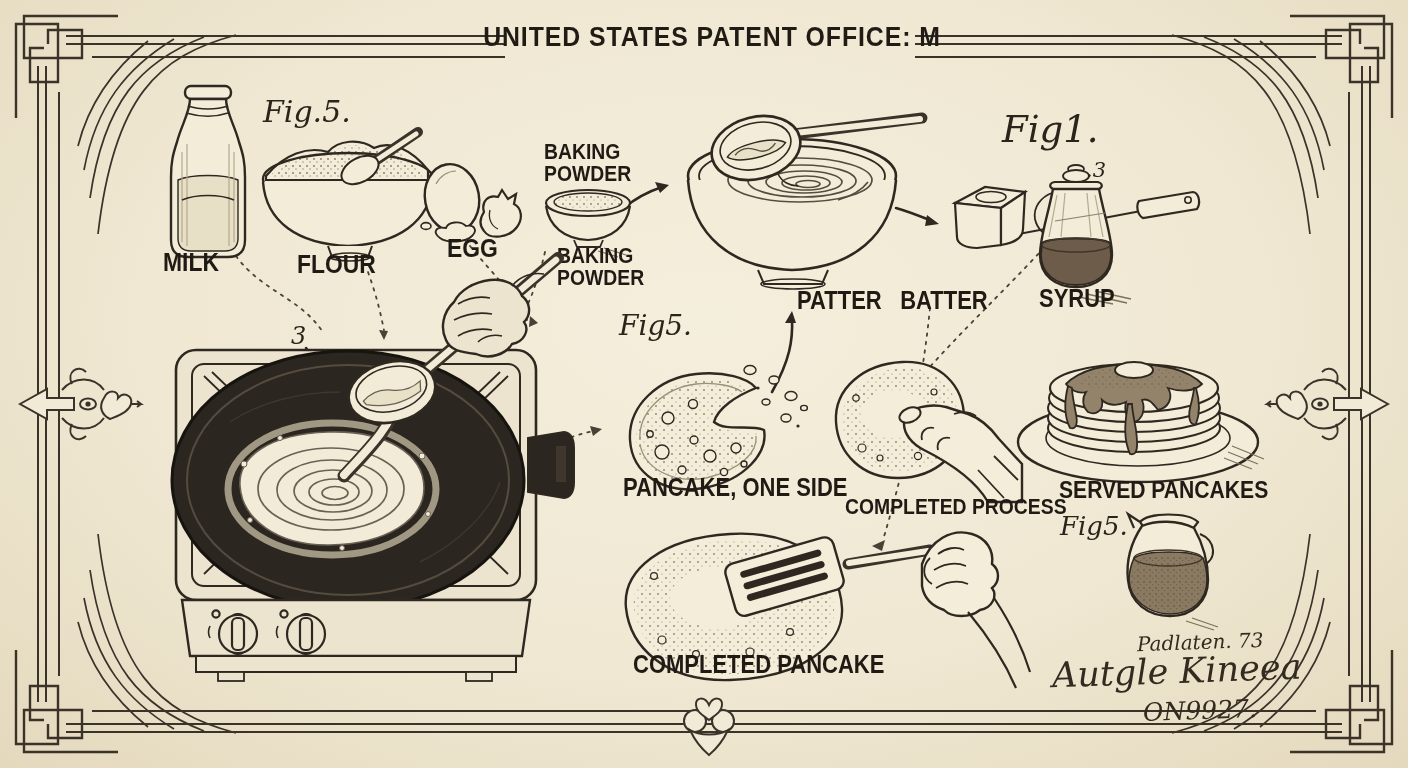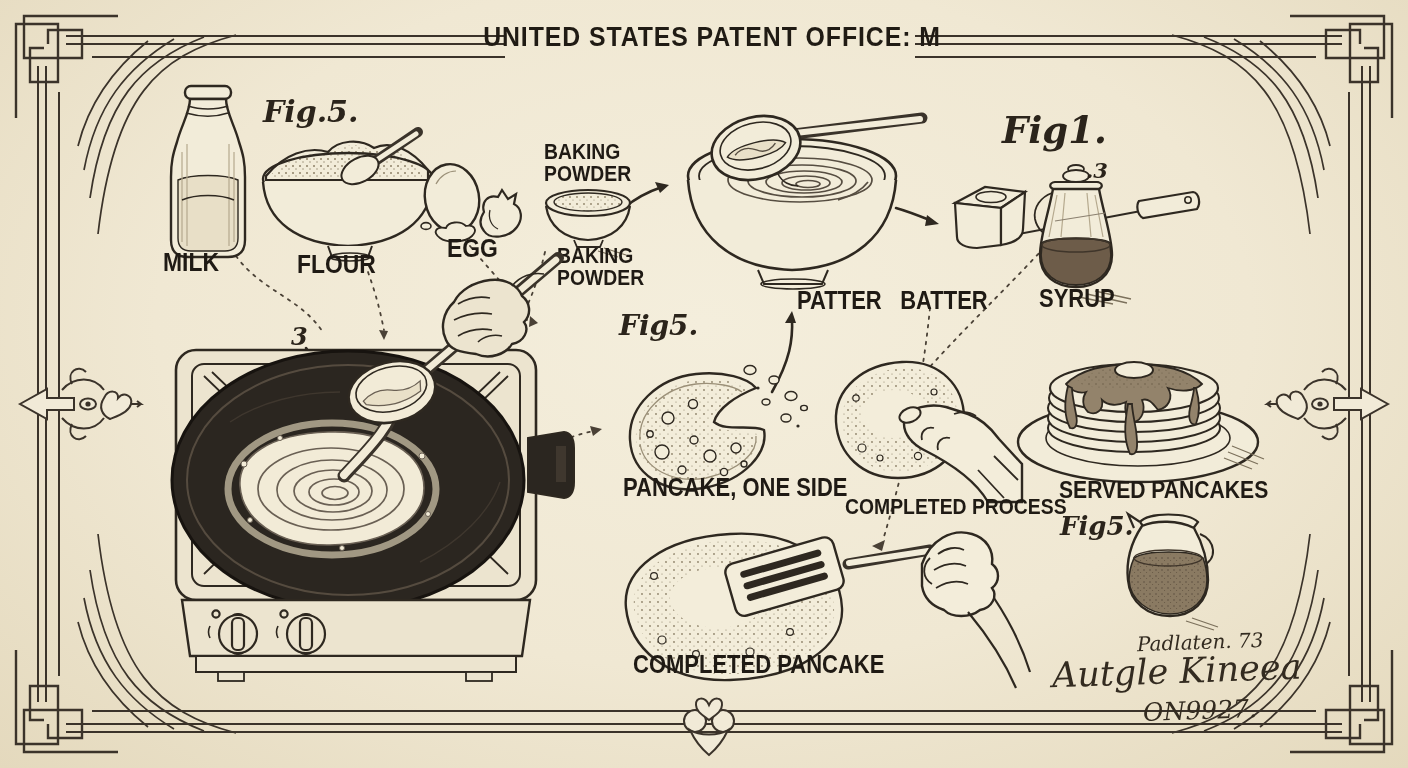--- a/index.html
+++ b/index.html
@@ -9,21 +9,21 @@
     font-family:"Liberation Sans", sans-serif;
   }
   svg{position:absolute;overflow:visible;}
   .lbl{
     position:absolute;color:#1f1a14;font-weight:700;letter-spacing:0px;
     transform:scaleX(.88);transform-origin:left top;white-space:pre-line;line-height:1.0;
     font-family:"Liberation Sans", sans-serif;
   }
   .fig{
     position:absolute;color:#2b241b;font-family:"DejaVu Serif", serif;
-    font-style:italic;font-weight:700;white-space:nowrap;
+    font-style:italic;font-weight:400;white-space:nowrap;
   }
   .sig{
     position:absolute;color:#332b20;font-family:"DejaVu Serif", serif;
     font-style:italic;white-space:nowrap;transform:rotate(-2deg);
   }
   #title{
     position:absolute;left:712px;top:22px;transform:translateX(-50%) scaleX(.92);
     font-size:27px;font-weight:700;color:#201b14;letter-spacing:1px;white-space:nowrap;
   }
 </style>

